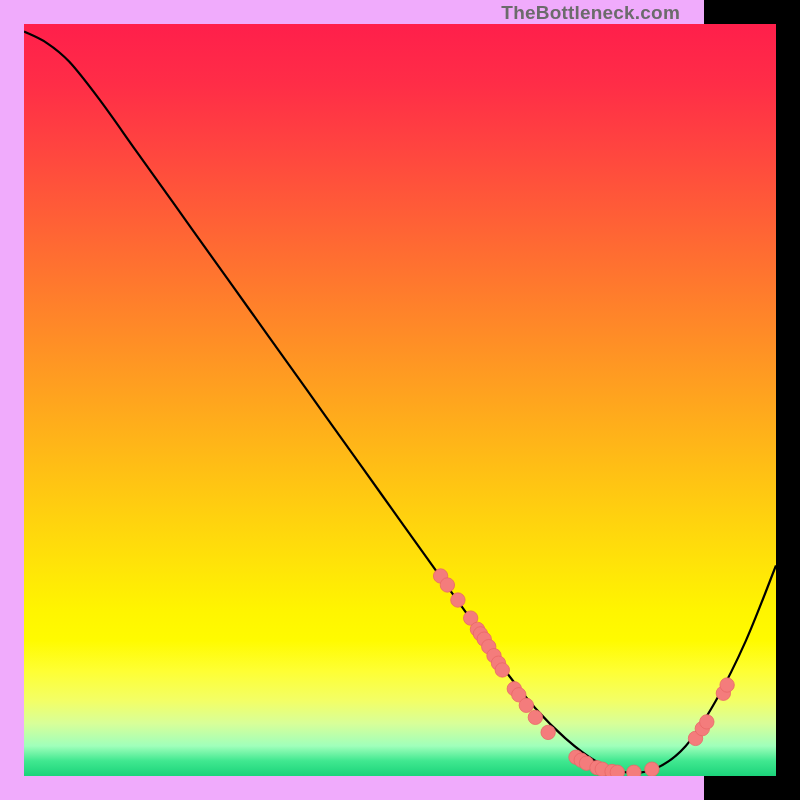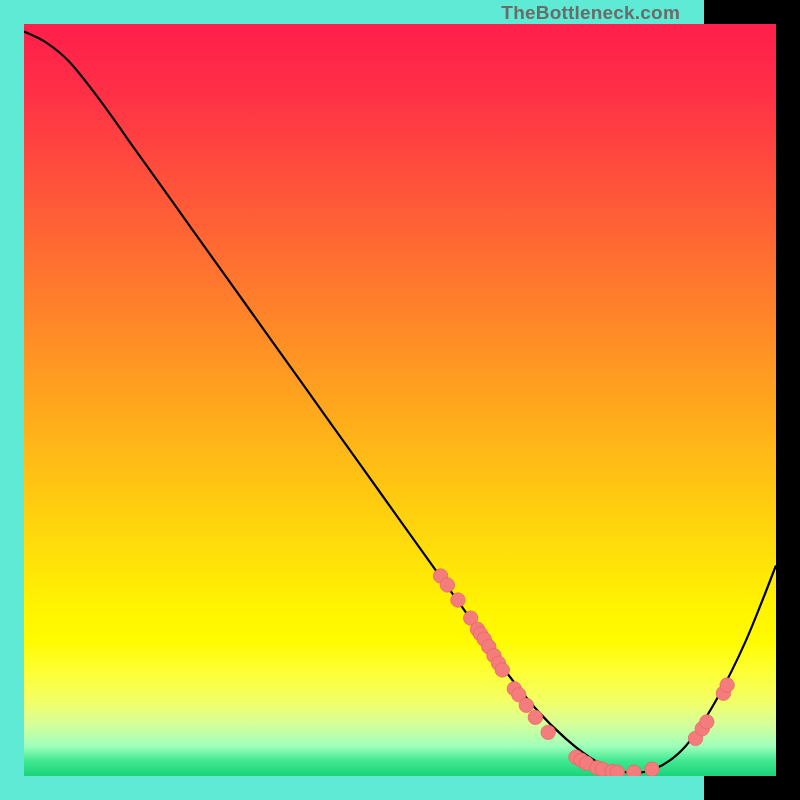--- a/index.html
+++ b/index.html
@@ -1,21 +1,21 @@
 <!DOCTYPE html>
 <html><head>
 <meta charset="utf-8">
 <style>
   * { margin: 0; padding: 0; box-sizing: border-box; }
   html, body { width: 800px; height: 800px; overflow: hidden; background: #000; }
   .chart-container {
     position: relative;
     width: 704px;
     height: 800px;
-    background: #5eead4;
+    background: #f0abfc;
   }
   .plot-area {
     position: absolute;
     left: 24px;
     top: 24px;
     width: 752px;
     height: 752px;
     background: linear-gradient(to bottom,
       #ff1f4b 0%,
       #ff2d47 8%,

